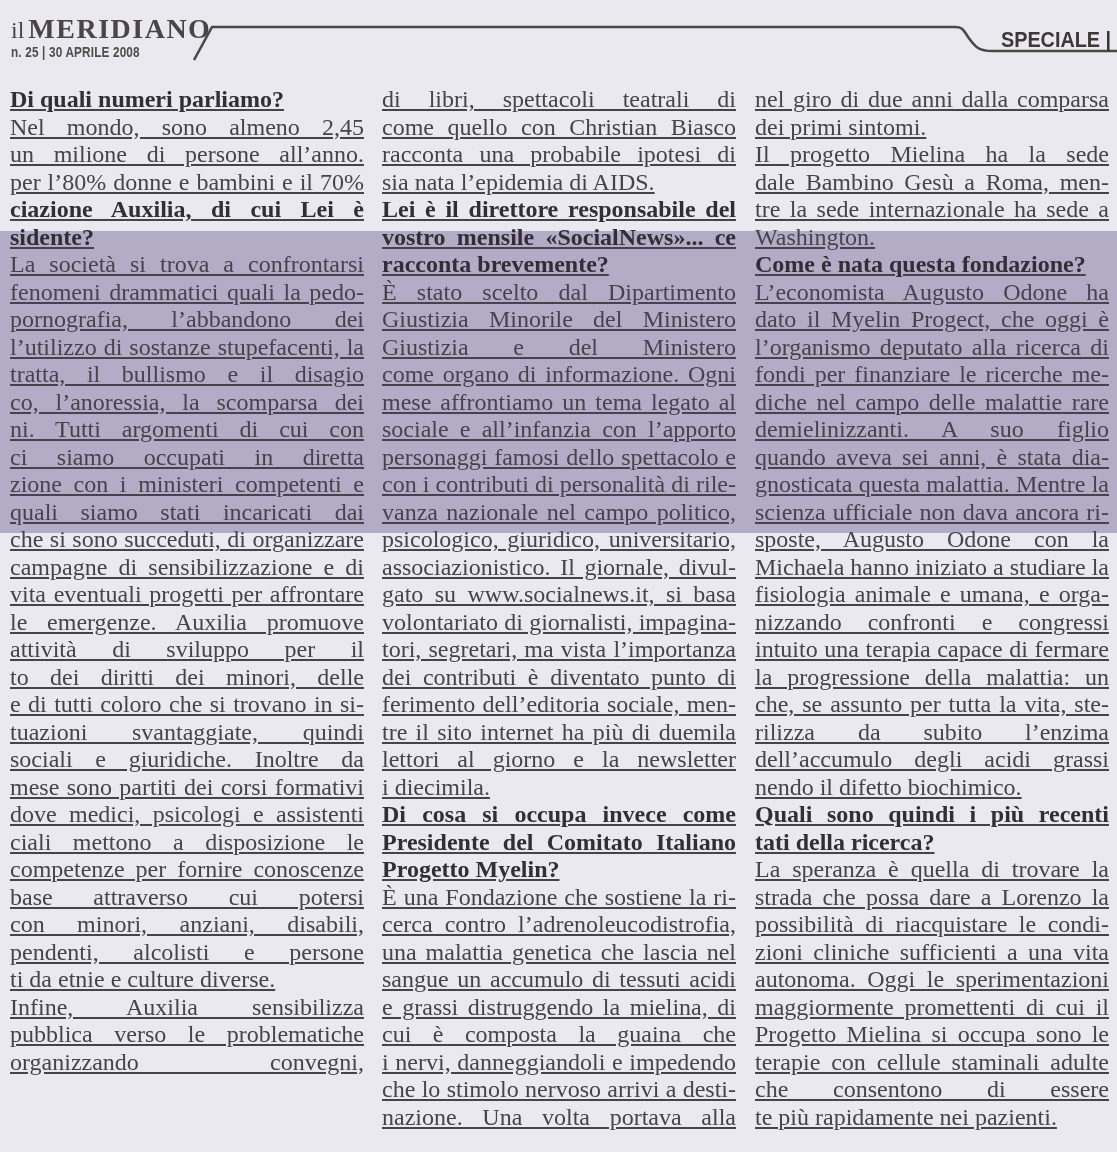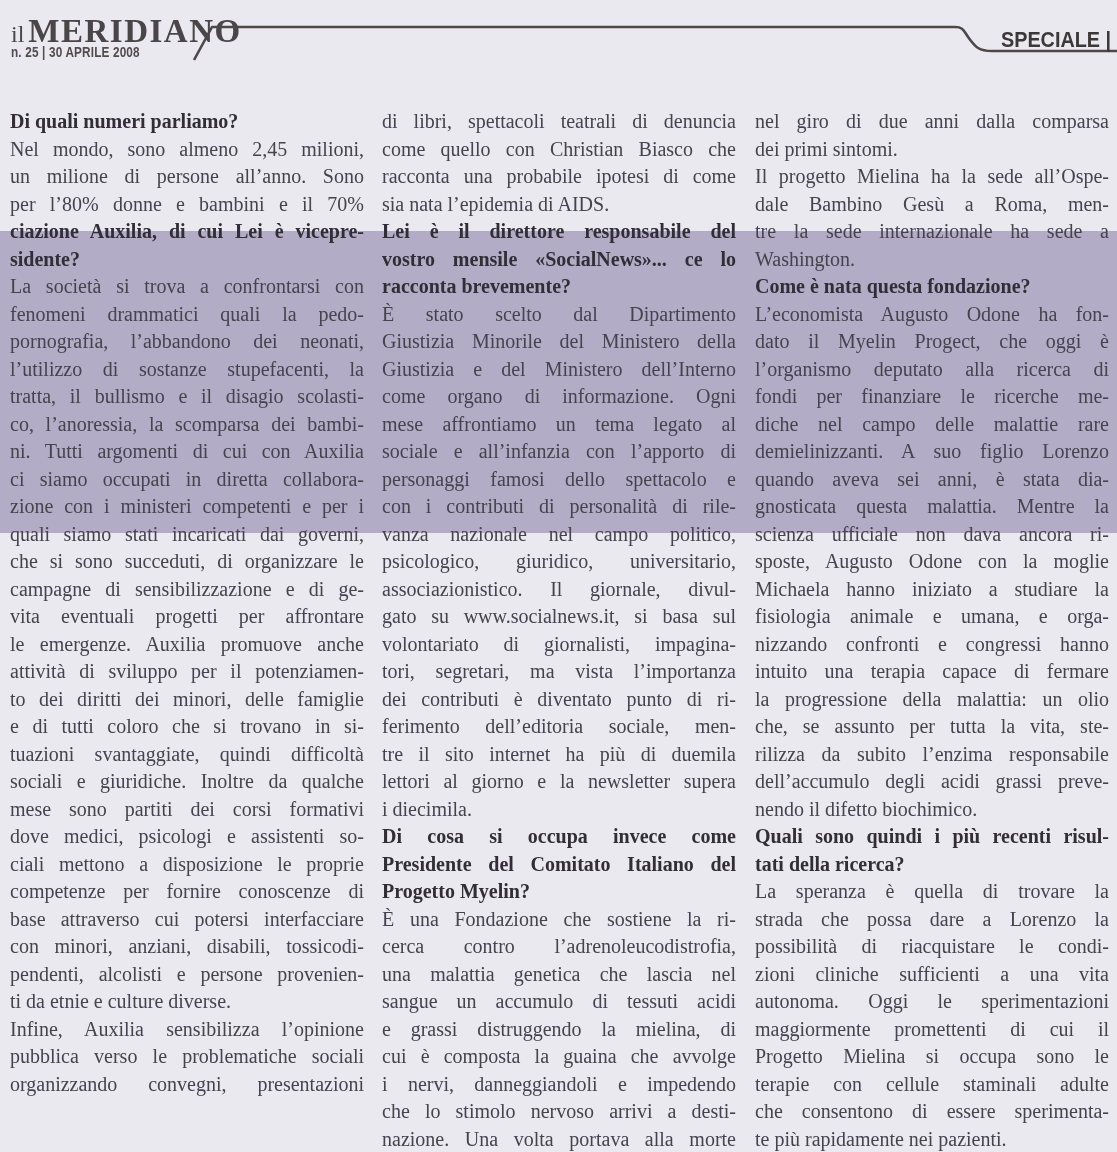--- a/index.html
+++ b/index.html
@@ -22,39 +22,39 @@
   .highlight-band{
     position:absolute;left:0;width:1117px;
     top:230.5px;height:302.5px;
     background:var(--band);
   }
   .masthead{
     position:absolute;left:11px;top:13px;
     color:var(--head);white-space:nowrap;
   }
   .mh-prefix{font-size:24px;font-weight:400;margin-top:11px;}
-  .mh-title{font-size:33px;font-weight:700;letter-spacing:1.5px;}
+  .mh-title{font-size:28px;font-weight:700;letter-spacing:1.5px;}
   .issue{
     position:absolute;left:11px;top:44px;
     font-family:"Liberation Sans", sans-serif;
     font-weight:700;font-size:14px;color:#504c4b;
     transform:scaleX(.84);transform-origin:left top;
     white-space:nowrap;letter-spacing:.2px;
   }
   .rule{position:absolute;left:0;top:0;pointer-events:none;}
   .section{
     position:absolute;left:1001px;top:27px;
     font-family:"Liberation Sans", sans-serif;
     font-weight:700;font-size:22px;color:#3c3837;
     transform:scaleX(.9);transform-origin:left top;
     white-space:nowrap;
   }
   .col{
-    position:absolute;top:108px;width:354px;
-    font-size:20px;color:var(--body);
+    position:absolute;top:86px;width:354px;
+    font-size:24px;color:var(--body);text-decoration:underline;
   }
   #col1{left:10px;} #col2{left:382px;} #col3{left:755px;}
   .ln{
     height:27.5px;line-height:27.5px;
     overflow:hidden;text-align:left;
   }
   .ln.j{text-align:justify;text-align-last:justify;}
   .ln.b{font-weight:700;color:var(--bold);}
 </style>
 </head>

